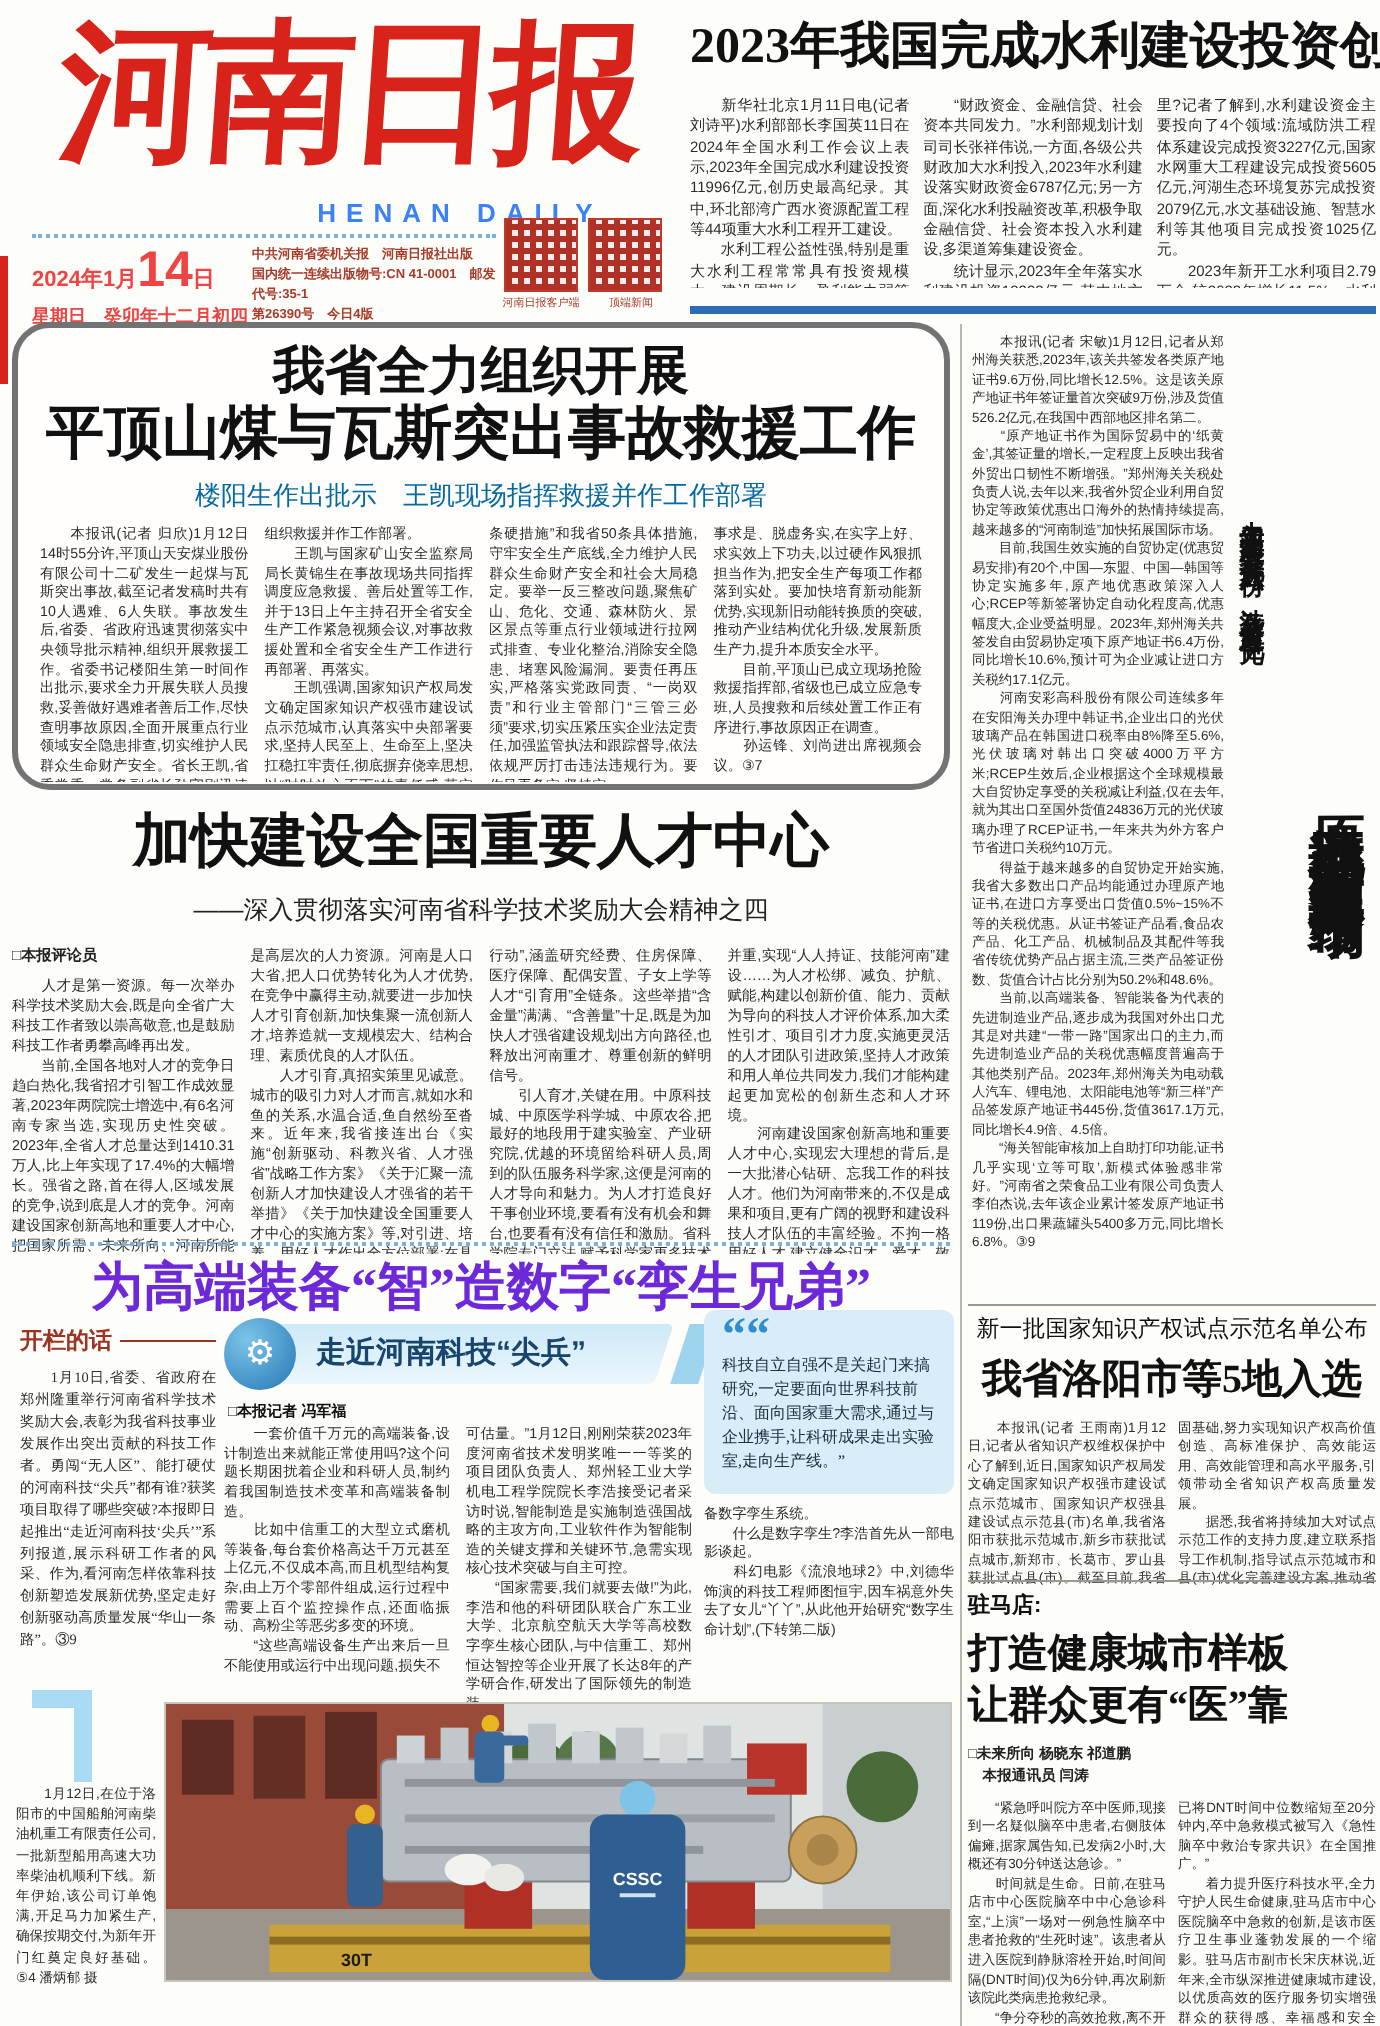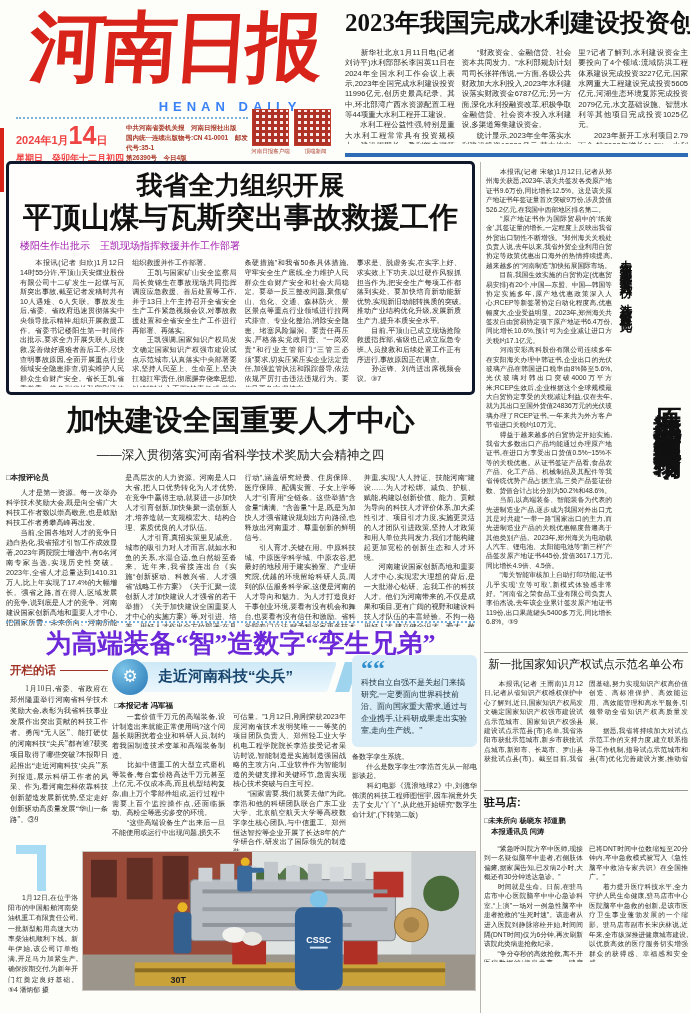--- a/index.html
+++ b/index.html
@@ -36,24 +36,24 @@
 
   
   .water { position:absolute; left:345px; top:6px; width:343px; }
   .water-h { font-size:25px; font-weight:900; text-align:center; white-space:nowrap; color:#111; }
   .water-cols { display:flex; gap:7px; margin-top:9px; }
   .water-cols .col { flex:1; font-size:7.5px; line-height:1.38; height:96px; }
   .blue-rule { position:absolute; left:345px; top:153px; width:343px; height:4px; background:#2e6cb5; }
 
   
   .rescue { position:absolute; left:6px; top:161px; width:469px; height:234px;
-    border:3px solid #0f172a; border-radius:5px; padding:7px 11px 6px; background:#fffefd; }
+    border:3px solid #737373; border-radius:19px; padding:7px 11px 6px; background:#fffefd; }
   .rescue-h1 { font-size:26px; font-weight:900; text-align:center; color:#111; line-height:1.15; }
   .rescue-h2 { font-size:29px; font-weight:900; text-align:center; color:#111; line-height:1.15; }
-  .rescue-sub { font-size:10px; color:#a21caf; margin:5px 0 6px; }
+  .rescue-sub { font-size:13px; text-align:center; color:#0369a1; margin:5px 0 6px; }
   .rescue-cols { display:flex; gap:8px; }
   .rescue-cols .col { flex:1; font-size:7.1px; line-height:1.36; height:128px; }
 
   
   .talent { position:absolute; left:6px; top:401px; width:469px; }
   .talent-h { font-size:29px; font-weight:900; text-align:center; color:#111; }
   .talent-sub { font-size:12.5px; text-align:center; color:#222; margin-top:6px; }
   .talent-cols { display:flex; gap:8px; margin-top:9px; }
   .talent-cols .col { flex:1; font-size:7.2px; line-height:1.38; height:154px; }
   .ed-byline { font-weight:bold; font-size:7.6px; margin-bottom:5px; }
@@ -296,31 +296,36 @@
 　　河南安彩高科股份有限公司连续多年在安阳海关办理中韩证书,企业出口的光伏玻璃产品在韩国进口税率由8%降至5.6%,光伏玻璃对韩出口突破4000万平方米;RCEP生效后,企业根据这个全球规模最大自贸协定享受的关税减让利益,仅在去年,就为其出口至国外货值24836万元的光伏玻璃办理了RCEP证书,一年来共为外方客户节省进口关税约10万元。
 　　得益于越来越多的自贸协定开始实施,我省大多数出口产品均能通过办理原产地证书,在进口方享受出口货值0.5%~15%不等的关税优惠。从证书签证产品看,食品农产品、化工产品、机械制品及其配件等我省传统优势产品占据主流,三类产品签证份数、货值合计占比分别为50.2%和48.6%。
 　　当前,以高端装备、智能装备为代表的先进制造业产品,逐步成为我国对外出口尤其是对共建“一带一路”国家出口的主力,而先进制造业产品的关税优惠幅度普遍高于其他类别产品。2023年,郑州海关为电动载人汽车、锂电池、太阳能电池等“新三样”产品签发原产地证书445份,货值3617.1万元,同比增长4.9倍、4.5倍。
 　　“海关智能审核加上自助打印功能,证书几乎实现‘立等可取’,新模式体验感非常好。”河南省之荣食品工业有限公司负责人李伯杰说,去年该企业累计签发原产地证书119份,出口果蔬罐头5400多万元,同比增长6.8%。③9</div>
   <div class="origin-sub serif">去年郑州海关共签发九点六万份,涉及货值超五百亿元</div>
   <div class="origin-h serif">原产地证书助力河南制造海外拓市场</div>
 
   <div class="hline" style="left:484px; top:652px; width:204px;"></div>
   <div class="ipr">
     <div class="ipr-kicker">新一批国家知识产权试点示范名单公布</div>
+    <div class="ipr-h serif">我省洛阳市等5地入选</div>
     <div class="ipr-cols">
       <div class="col body-text">　　本报讯(记者 王雨南)1月12日,记者从省知识产权维权保护中心了解到,近日,国家知识产权局发文确定国家知识产权强市建设试点示范城市、国家知识产权强县建设试点示范县(市)名单,我省洛阳市获批示范城市,新乡市获批试点城市,新郑市、长葛市、罗山县获批试点县(市)。截至目前,我省拥有国家知识产权试点示范城市、试点示范县(市、区)达到13个。
 　　试点示范工作是知识产权强国建设试点示范工作中一项重要内容。我省坚持高质量发展导向,以试点促项目推广,以示范促深化发展,采用分级分类的管理方式,汇集各种资源优势,凝聚知识产权合力,打牢知识产权基</div>
       <div class="col body-text">固基础,努力实现知识产权高价值创造、高标准保护、高效能运用、高效能管理和高水平服务,引领带动全省知识产权高质量发展。
 　　据悉,我省将持续加大对试点示范工作的支持力度,建立联系指导工作机制,指导试点示范城市和县(市)优化完善建设方案,推动省市县联动、全域行动,打造区域知识产权工作高地。试点示范城市、县(市)要明确任务分工,强化组织领导和条件保障,加快推动试点示范工作各项任务落地落实,确保取得试点示范工作实效,打造知识产权建设第一方阵,为知识产权强国、强省建设提供有力支撑。③9</div>
     </div>
   </div>
 
   <div class="hline" style="left:484px; top:790px; width:204px;"></div>
   <div class="health">
     <div class="health-kicker">驻马店:</div>
+    <div class="health-h serif">
+      <div>打造健康城市样板</div>
+      <div>让群众更有“医”靠</div>
+    </div>
     <div class="health-bylines">
       <div>□未来所向 杨晓东 祁道鹏</div>
       <div>　本报通讯员 闫涛</div>
     </div>
     <div class="health-cols">
       <div class="col body-text">　　“紧急呼叫院方卒中医师,现接到一名疑似脑卒中患者,右侧肢体偏瘫,据家属告知,已发病2小时,大概还有30分钟送达急诊。”
 　　时间就是生命。日前,在驻马店市中心医院脑卒中中心急诊科室,“上演”一场对一例急性脑卒中患者抢救的“生死时速”。该患者从进入医院到静脉溶栓开始,时间间隔(DNT时间)仅为6分钟,再次刷新该院此类病患抢救纪录。
 　　“争分夺秒的高效抢救,离不开医疗数据的‘信息共享、一键启动、多科联动’卒中急救模式。”驻马店市中心医院负责人介绍,多年来,依托市急危重症救治网络系统,医院构建区域急救智慧平台,形成覆盖市县乡的脑卒中“3小时黄金救治圈”,可实现急救救护车、卒中医师全面并联作业,最大限度减少病情延误,“目前,我们</div>
       <div class="col body-text">已将DNT时间中位数缩短至20分钟内,卒中急救模式被写入《急性脑卒中救治专家共识》在全国推广。”
 　　着力提升医疗科技水平,全力守护人民生命健康,驻马店市中心医院脑卒中急救的创新,是该市医疗卫生事业蓬勃发展的一个缩影。驻马店市副市长宋庆林说,近年来,全市纵深推进健康城市建设,以优质高效的医疗服务切实增强群众的获得感、幸福感和安全感。

